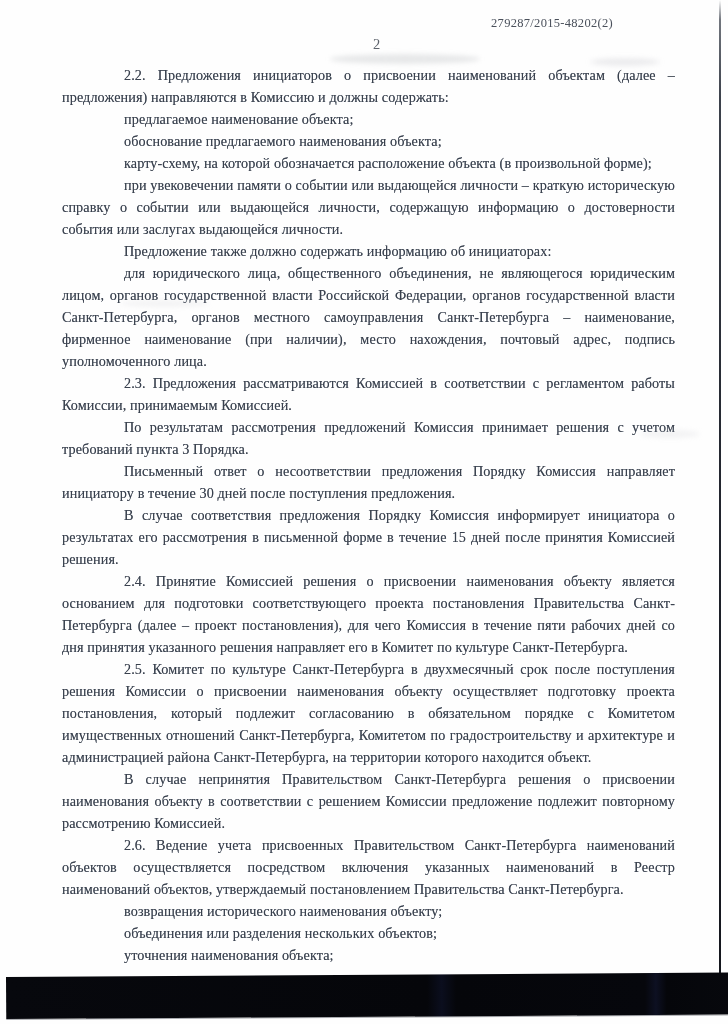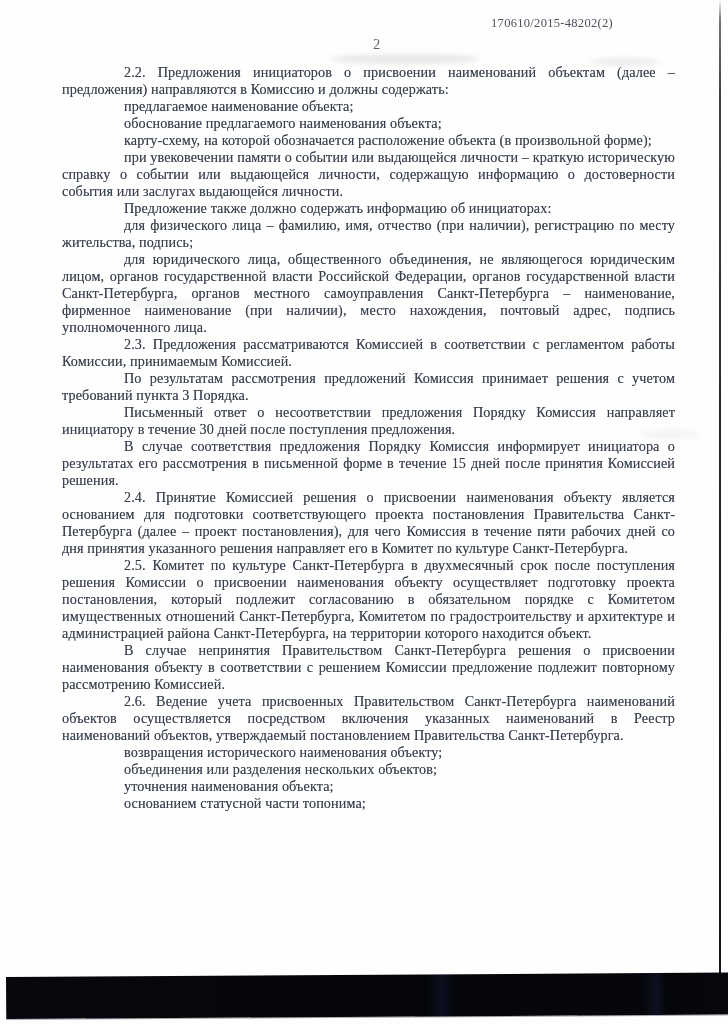--- a/index.html
+++ b/index.html
@@ -40,21 +40,21 @@
   
   .body-text {
     position: absolute;
     top: 64px;
     left: 62px;
     width: 613px;
     height: 905px;
     overflow: hidden;
     text-align: justify;
     font-size: 14.2px;
-    line-height: 17px;
+    line-height: 22px;
     letter-spacing: 0.1px;
     text-shadow: 0 0 0.5px rgba(52, 62, 78, 0.55);
     font-family: Liberation Serif, serif;
   }
   .body-text p.para {
     margin: 0;
     padding: 0;
     text-indent: 62px;
   }
   
@@ -100,33 +100,32 @@
   .smudge.s1 { left: 330px; top: 54px; width: 150px; height: 10px; background: rgba(190,192,196,0.35); }
   .smudge.s2 { left: 590px; top: 58px; width: 70px; height: 8px; background: rgba(195,197,201,0.30); }
   .smudge.s3 { left: 120px; top: 300px; width: 90px; height: 7px; background: rgba(205,207,210,0.22); }
   .smudge.s4 { left: 640px; top: 430px; width: 60px; height: 8px; background: rgba(205,207,210,0.22); }
 </style>
 </head>
 <body>
 
 <div class="page">
 
-  <div class="doc-number">170610/2015-48202(2)</div>
+  <div class="doc-number">279287/2015-48202(2)</div>
 
   <div class="page-number">2</div>
 
   <div class="body-text">
 
   <p class="para">2.2. Предложения инициаторов о присвоении наименований объектам (далее – предложения) направляются в Комиссию и должны содержать:</p>
       <p class="para">предлагаемое наименование объекта;</p>
       <p class="para">обоснование предлагаемого наименования объекта;</p>
       <p class="para">карту-схему, на которой обозначается расположение объекта (в произвольной форме);</p>
       <p class="para">при увековечении памяти о событии или выдающейся личности – краткую историческую справку о событии или выдающейся личности, содержащую информацию о достоверности события или заслугах выдающейся личности.</p>
       <p class="para">Предложение также должно содержать информацию об инициаторах:</p>
-      <p class="para">для физического лица – фамилию, имя, отчество (при наличии), регистрацию по месту жительства, подпись;</p>
       <p class="para">для юридического лица, общественного объединения, не являющегося юридическим лицом, органов государственной власти Российской Федерации, органов государственной власти Санкт-Петербурга, органов местного самоуправления Санкт-Петербурга – наименование, фирменное наименование (при наличии), место нахождения, почтовый адрес, подпись уполномоченного лица.</p>
       <p class="para">2.3. Предложения рассматриваются Комиссией в соответствии с регламентом работы Комиссии, принимаемым Комиссией.</p>
       <p class="para">По результатам рассмотрения предложений Комиссия принимает решения с учетом требований пункта 3 Порядка.</p>
       <p class="para">Письменный ответ о несоответствии предложения Порядку Комиссия направляет инициатору в течение 30 дней после поступления предложения.</p>
       <p class="para">В случае соответствия предложения Порядку Комиссия информирует инициатора о результатах его рассмотрения в письменной форме в течение 15 дней после принятия Комиссией решения.</p>
       <p class="para">2.4. Принятие Комиссией решения о присвоении наименования объекту является основанием для подготовки соответствующего проекта постановления Правительства Санкт-Петербурга (далее – проект постановления), для чего Комиссия в течение пяти рабочих дней со дня принятия указанного решения направляет его в Комитет по культуре Санкт-Петербурга.</p>
       <p class="para">2.5. Комитет по культуре Санкт-Петербурга в двухмесячный срок после поступления решения Комиссии о присвоении наименования объекту осуществляет подготовку проекта постановления, который подлежит согласованию в обязательном порядке с Комитетом имущественных отношений Санкт-Петербурга, Комитетом по градостроительству и архитектуре и администрацией района Санкт-Петербурга, на территории которого находится объект.</p>
       <p class="para">В случае непринятия Правительством Санкт-Петербурга решения о присвоении наименования объекту в соответствии с решением Комиссии предложение подлежит повторному рассмотрению Комиссией.</p>
       <p class="para">2.6. Ведение учета присвоенных Правительством Санкт-Петербурга наименований объектов осуществляется посредством включения указанных наименований в Реестр наименований объектов, утверждаемый постановлением Правительства Санкт-Петербурга.</p>
       <p class="para">возвращения исторического наименования объекту;</p>

